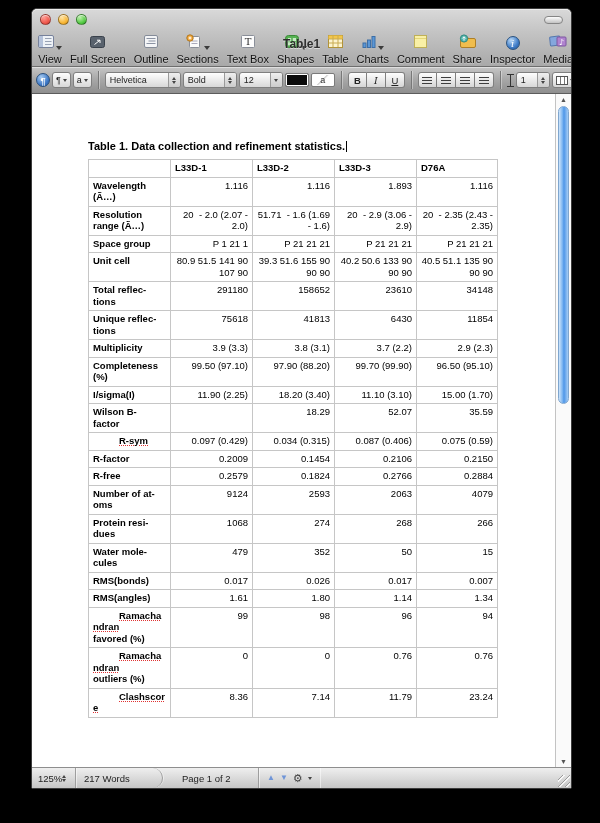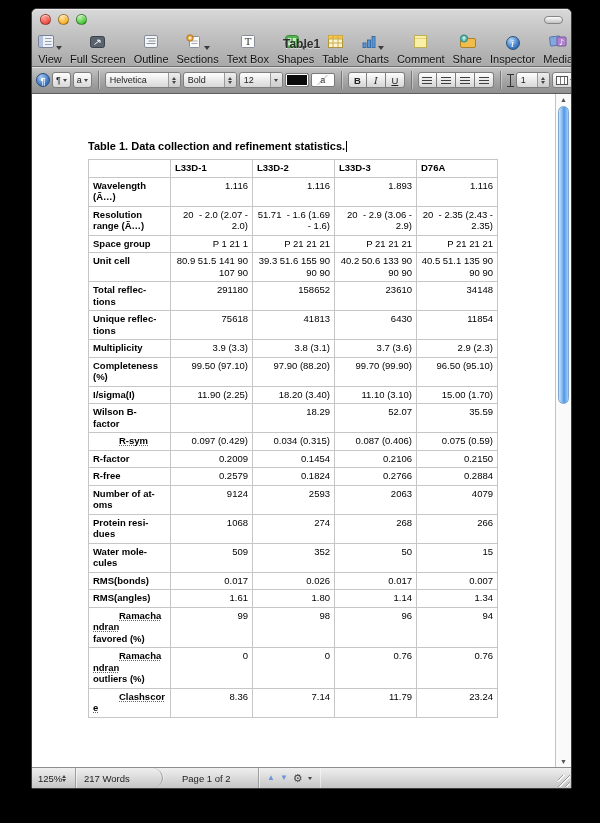--- a/index.html
+++ b/index.html
@@ -437,21 +437,21 @@
 <span>tions</span></td>
               <td class="val">75618</td>
               <td class="val">41813</td>
               <td class="val">6430</td>
               <td class="val">11854</td>
             </tr>
             <tr>
               <td class="rowlabel"><span>Multiplicity</span></td>
               <td class="val">3.9 (3.3)</td>
               <td class="val">3.8 (3.1)</td>
-              <td class="val">3.7 (3.6)</td>
+              <td class="val">3.7 (2.2)</td>
               <td class="val">2.9 (2.3)</td>
             </tr>
             <tr>
               <td class="rowlabel"><span>Completeness</span>
 <span>(%)</span></td>
               <td class="val">99.50 (97.10)</td>
               <td class="val">97.90 (88.20)</td>
               <td class="val">99.70 (99.90)</td>
               <td class="val">96.50 (95.10)</td>
             </tr>
@@ -503,21 +503,21 @@
               <td class="rowlabel"><span>Protein resi-</span>
 <span>dues</span></td>
               <td class="val">1068</td>
               <td class="val">274</td>
               <td class="val">268</td>
               <td class="val">266</td>
             </tr>
             <tr>
               <td class="rowlabel"><span>Water mole-</span>
 <span>cules</span></td>
-              <td class="val">509</td>
+              <td class="val">479</td>
               <td class="val">352</td>
               <td class="val">50</td>
               <td class="val">15</td>
             </tr>
             <tr>
               <td class="rowlabel"><span>RMS(bonds)</span></td>
               <td class="val">0.017</td>
               <td class="val">0.026</td>
               <td class="val">0.017</td>
               <td class="val">0.007</td>

